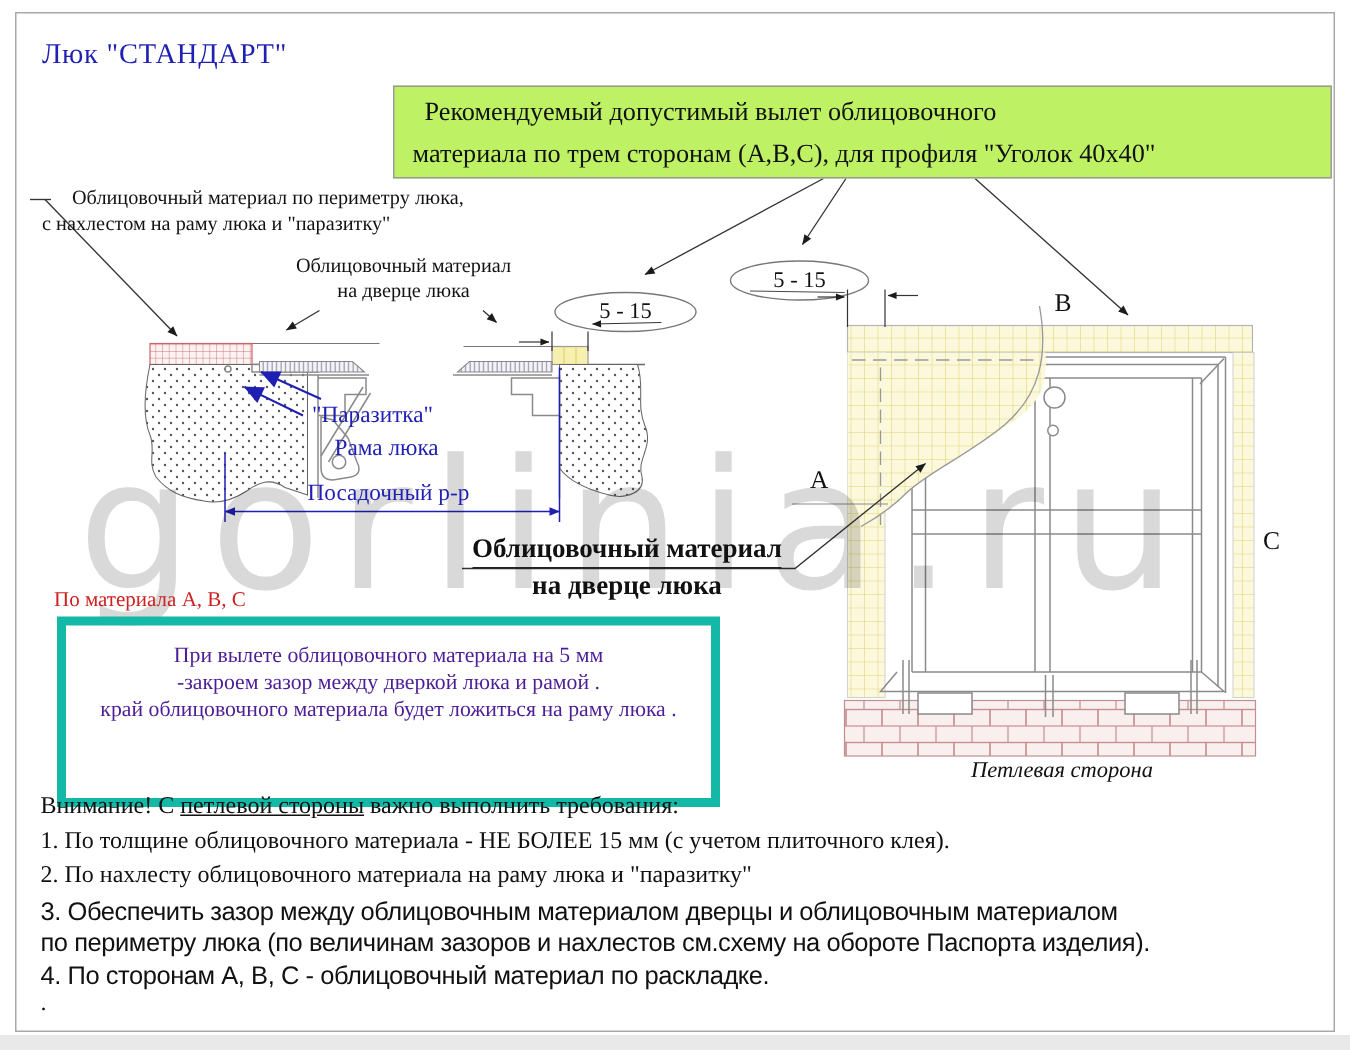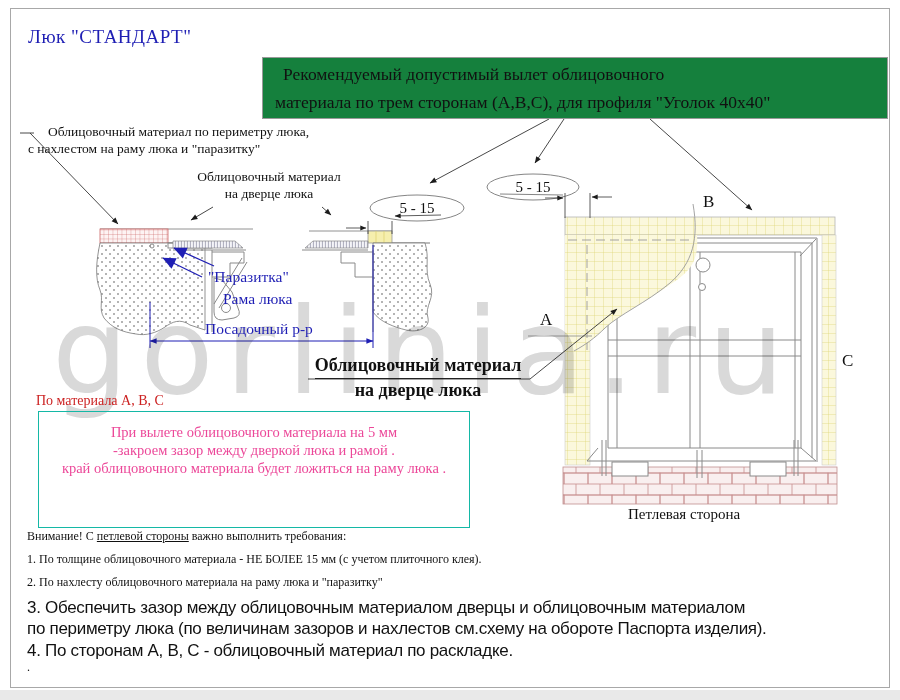--- a/index.html
+++ b/index.html
@@ -3,35 +3,35 @@
 <meta charset="utf-8">
 <style>
   html,body{margin:0;padding:0;}
   body{width:900px;height:700px;background:#ffffff;position:relative;overflow:hidden;
        font-family:"Liberation Serif",serif;color:#111;}
   .abs{position:absolute;}
   .page-border{left:10px;top:8px;width:878px;height:678px;border:1px solid #a8a8a8;z-index:1;}
   .bottom-strip{left:0;top:690px;width:900px;height:10px;background:#e9e9e9;z-index:0;}
   .title{left:28px;top:26px;font-size:19px;color:#1f1fb4;letter-spacing:.5px;z-index:4;}
   .topbox{left:262px;top:57px;width:612px;height:58px;border:1px solid #999;z-index:4;
-          font-size:17.5px;line-height:1.6;padding-left:12px;padding-top:2px;background:#15803d;}
+          font-size:17.5px;line-height:1.6;padding-left:12px;padding-top:2px;background:#bef264;}
   .topbox .l1{padding-left:8px;}
   .callout{z-index:4;font-size:13.5px;line-height:1.25;}
   .blue{color:#1f1fb4;}
   .lbl15{font-size:15.5px;z-index:4;}
   .boldlbl{left:300px;top:354px;width:236px;text-align:center;z-index:4;font-size:18px;font-weight:bold;line-height:1.3;}
   .boldlbl .u{border-bottom:1.4px solid #222;display:inline-block;padding-bottom:1px;}
   .redhead{left:36px;top:393px;font-size:14px;color:#cc2222;z-index:4;}
-  .redbox{left:38px;top:411px;width:430px;height:104px;border:1px solid #14b8a6;z-index:4;
-          color:#ec4899;font-size:14.5px;line-height:1.25;text-align:center;padding-top:11px;}
+  .redbox{left:38px;top:411px;width:430px;height:104px;border:6px solid #14b8a6;z-index:4;
+          color:#4c1d95;font-size:14.5px;line-height:1.25;text-align:center;padding-top:11px;}
   .redbox .u{}
-  .hinge-lbl{left:628px;top:506px;width:160px;text-align:left;font-size:15px;z-index:4;}
+  .hinge-lbl{left:628px;top:506px;width:160px;text-align:center;font-size:15px;z-index:4;font-style:italic;}
   .side-lbl{font-size:17px;z-index:4;}
   .dim-lbl{width:54px;text-align:center;font-size:15px;z-index:4;}
-  .note{left:27px;z-index:4;font-size:12px;white-space:nowrap;}
+  .note{left:27px;z-index:4;font-size:16px;white-space:nowrap;}
   .note .u{text-decoration:underline;}
   .cond{font-family:"Liberation Sans",sans-serif;font-size:17px;letter-spacing:-0.3px;}
   .watermark{left:52px;top:292px;font-size:120px;letter-spacing:12px;color:#d9d9d9;
              font-family:"DejaVu Sans",sans-serif;z-index:3;mix-blend-mode:multiply;line-height:1;white-space:nowrap;}
   svg.diagram{left:0;top:0;z-index:2;}
 </style>
 </head>
 <body>
 
 <div class="abs bottom-strip"></div>

